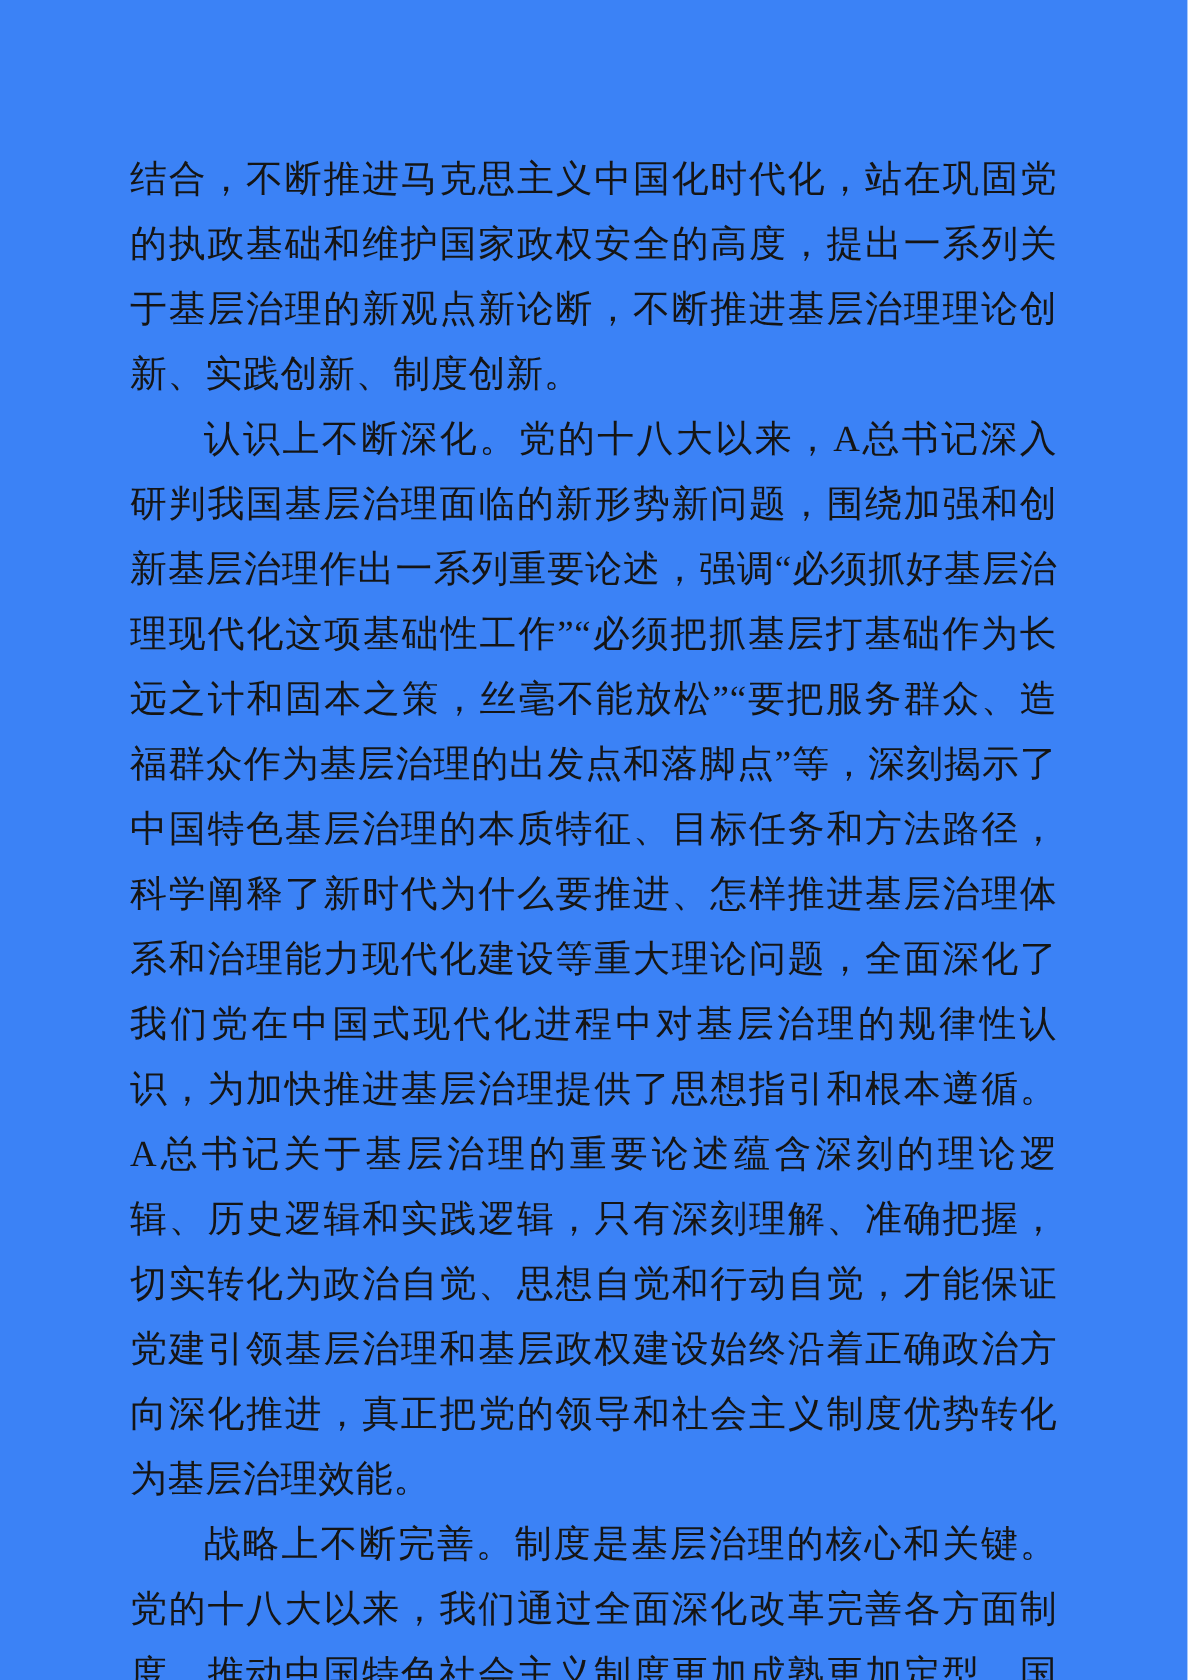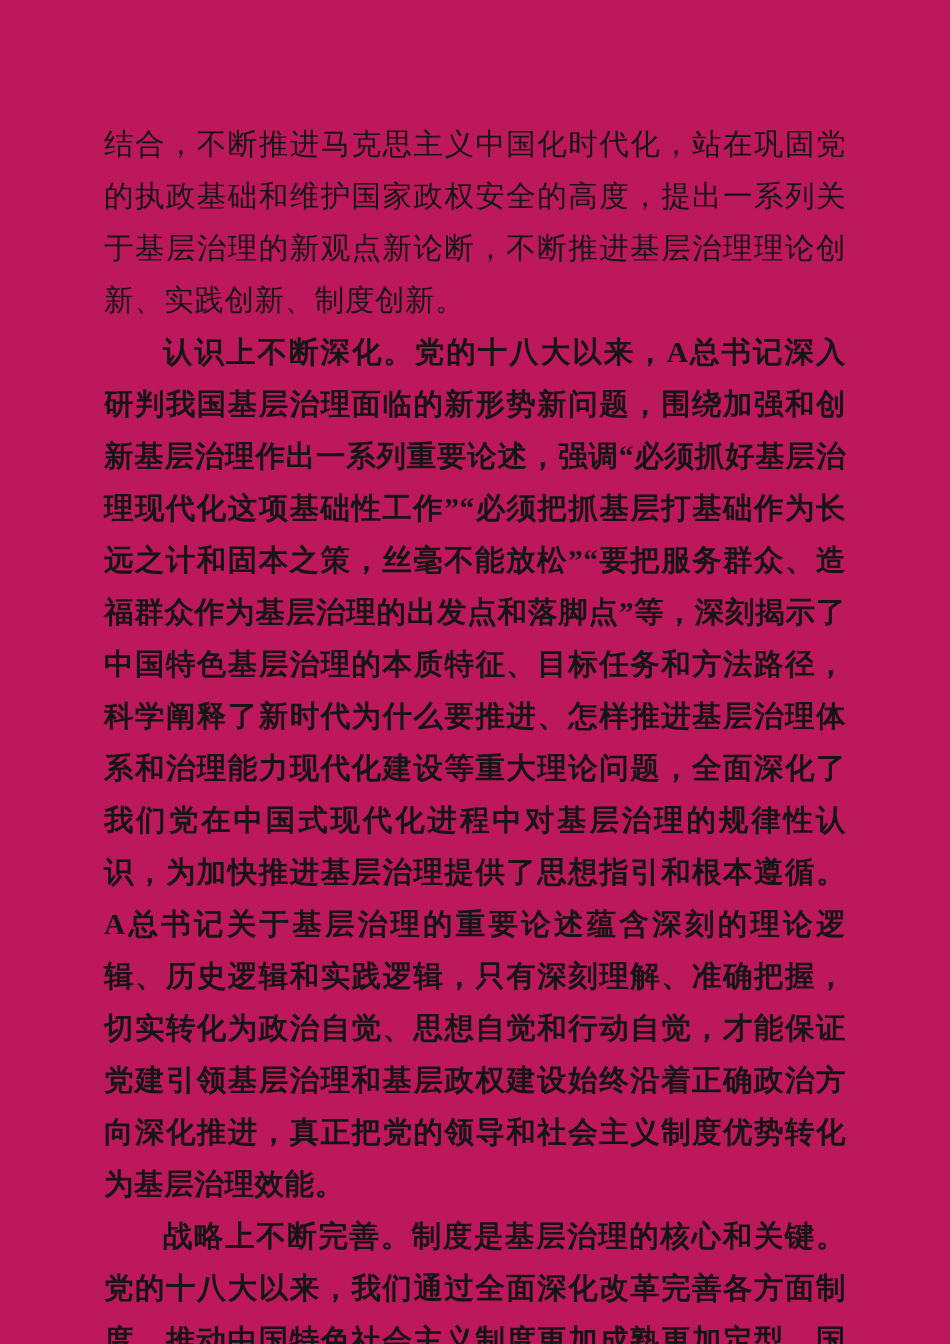--- a/index.html
+++ b/index.html
@@ -12,38 +12,37 @@
     height: 1344px;
     font-family: "Liberation Serif", "DejaVu Serif", serif;
     color: #1a1a1a;
     overflow: hidden;
   }
   .page {
     width: 950px;
     height: 1344px;
     box-sizing: border-box;
     padding: 118px 104px 54px 104px;
-    background: #be185d;
+    background: #3b82f6;
     position: relative;
   }
   .doc-body {
     font-size: 29.5px;
     line-height: 52px;
     text-align: justify;
     text-justify: inter-ideograph;
     letter-spacing: 0.6px;
     color: #151515;
   }
   .para {
     margin: 0;
     text-indent: 0;
   }
   .para.indent {
     text-indent: 2em;
-    font-weight: bold;
   }
 </style>
 </head>
 <body>
 
 <div class="page">
   <div class="doc-body">
     <p class="para">结合，不断推进马克思主义中国化时代化，站在巩固党的执政基础和维护国家政权安全的高度，提出一系列关于基层治理的新观点新论断，不断推进基层治理理论创新、实践创新、制度创新。</p>
     <p class="para indent">认识上不断深化。党的十八大以来，A总书记深入研判我国基层治理面临的新形势新问题，围绕加强和创新基层治理作出一系列重要论述，强调“必须抓好基层治理现代化这项基础性工作”“必须把抓基层打基础作为长远之计和固本之策，丝毫不能放松”“要把服务群众、造福群众作为基层治理的出发点和落脚点”等，深刻揭示了中国特色基层治理的本质特征、目标任务和方法路径，科学阐释了新时代为什么要推进、怎样推进基层治理体系和治理能力现代化建设等重大理论问题，全面深化了我们党在中国式现代化进程中对基层治理的规律性认识，为加快推进基层治理提供了思想指引和根本遵循。A总书记关于基层治理的重要论述蕴含深刻的理论逻辑、历史逻辑和实践逻辑，只有深刻理解、准确把握，切实转化为政治自觉、思想自觉和行动自觉，才能保证党建引领基层治理和基层政权建设始终沿着正确政治方向深化推进，真正把党的领导和社会主义制度优势转化为基层治理效能。</p>
     <p class="para indent">战略上不断完善。制度是基层治理的核心和关键。党的十八大以来，我们通过全面深化改革完善各方面制度，推动中国特色社会主义制度更加成熟更加定型，国家治理体系和治理能力现代化水平明显提高。党的十八届三中全会提出“加快形成</p>

